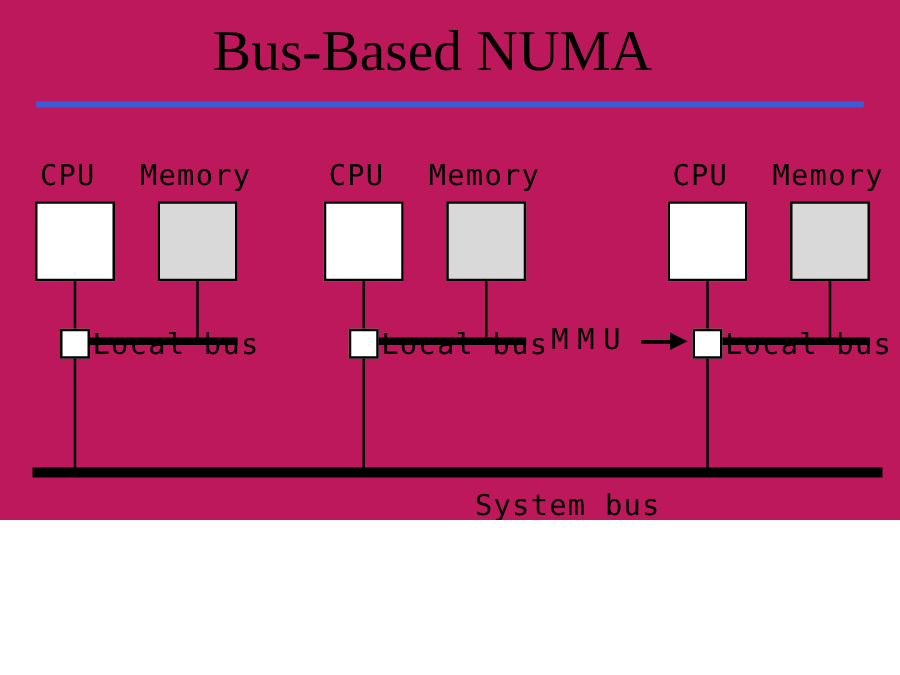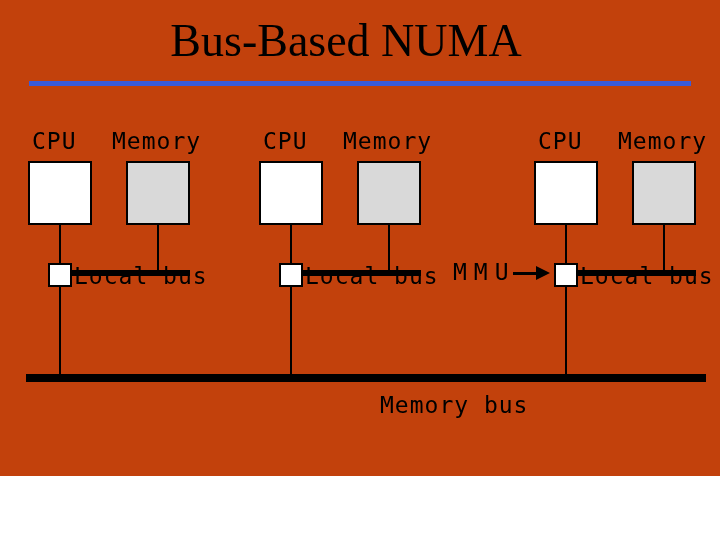--- a/index.html
+++ b/index.html
@@ -1,20 +1,20 @@
 <!DOCTYPE html>
 <html><head>
 <meta charset="utf-8">
 <style>
   html, body { margin: 0; padding: 0; background: #ffffff; }
   .slide {
     position: relative;
     width: 720px;
-    height: 476px;
-    background: #c2410c;
+    height: 416px;
+    background: #be185d;
     overflow: hidden;
     font-family: "DejaVu Sans Mono", monospace;
     color: #000000;
   }
 
   
   .title {
     position: absolute;
     top: 14px;
     left: 0;
@@ -79,21 +79,20 @@
   .local-bus {
     position: absolute; left: 44px; top: 140px;
     width: 118px; height: 6px; background: #000;
   }
   .local-bus-label { position: absolute; left: 46px; top: 135px; }
 
   
   .mmu-label {
     position: absolute; left: 441px; top: 261px;
     letter-spacing: 7px;
-    margin-left: 12px;
   }
   .mmu-arrow-shaft {
     position: absolute; left: 513px; top: 272px;
     width: 25px; height: 3px; background: #000;
   }
   .mmu-arrow-head {
     position: absolute; left: 536px; top: 266px;
     width: 0; height: 0;
     border-left: 14px solid #000;
     border-top: 7px solid transparent;
@@ -152,15 +151,15 @@
     <div class="mem-box"></div>
     <div class="vline cpu-drop"></div>
     <div class="vline mem-drop"></div>
     <div class="conn"></div>
     <div class="local-bus"></div>
     <div class="dlabel local-bus-label">Local bus</div>
     <div class="vline sys-drop"></div>
   </div>
 
   <div class="system-bus"></div>
-  <div class="dlabel system-bus-label">Memory bus</div>
+  <div class="dlabel system-bus-label">System bus</div>
 
 </div>
 
 </body></html>

